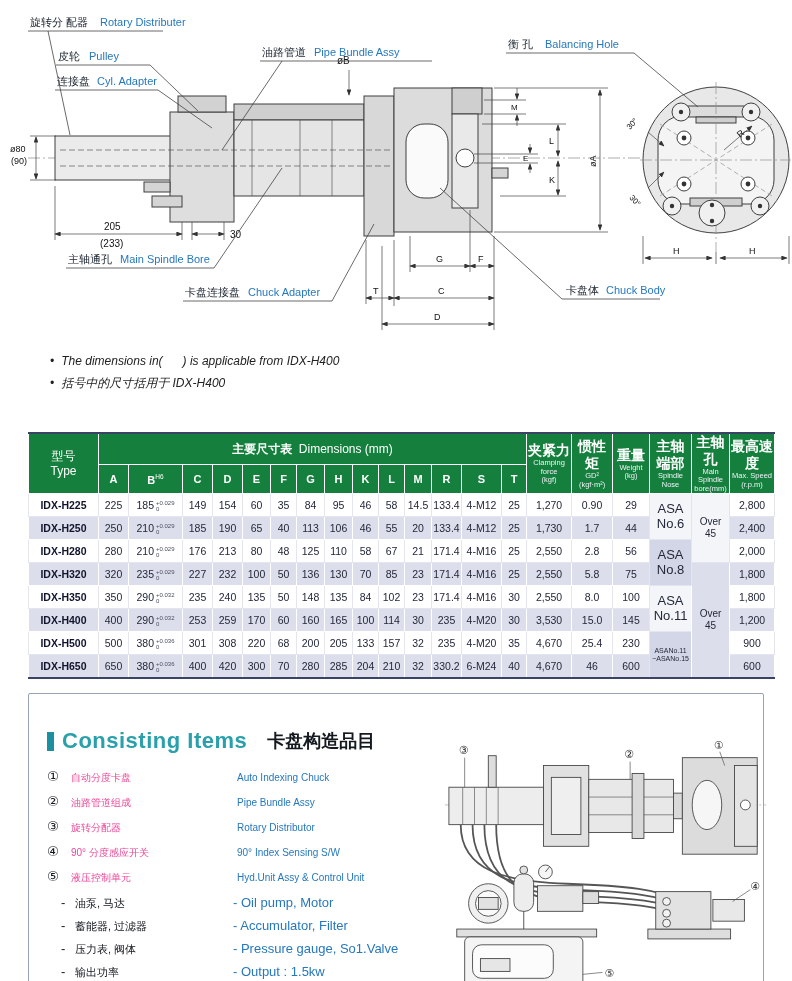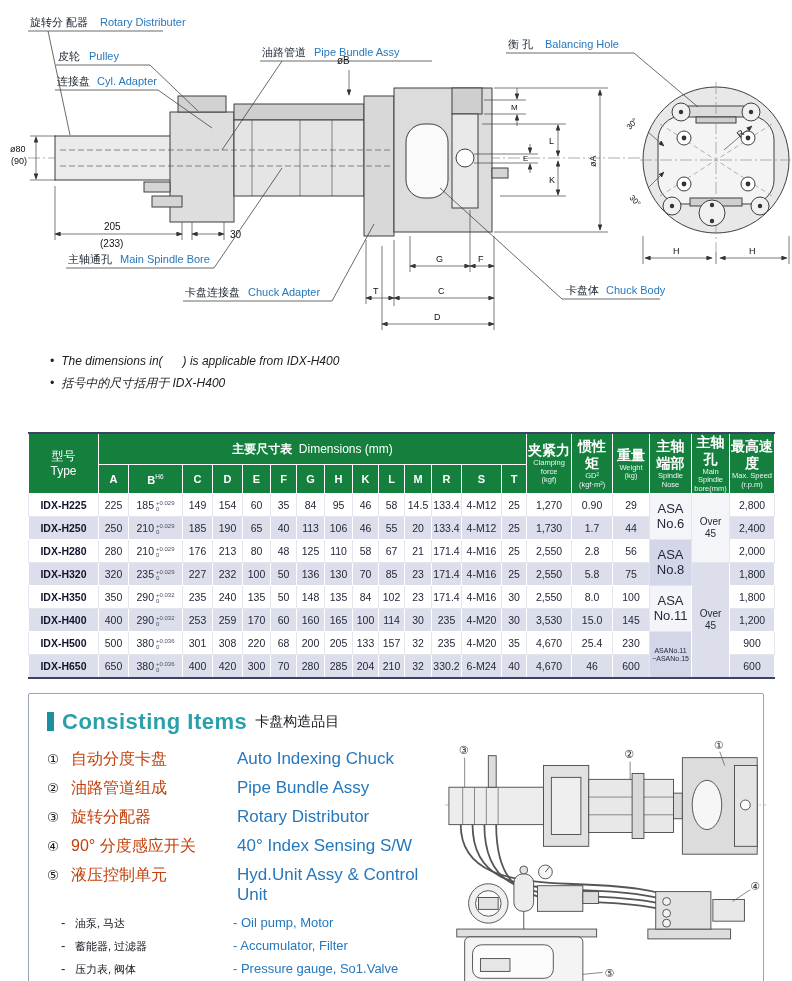--- a/index.html
+++ b/index.html
@@ -35,26 +35,26 @@
   tbody td.nose-cell.small{font-size:7px;}
   tbody td.bore-cell{font-size:10px;line-height:1.2;}
   .tol{display:inline-flex;flex-direction:column;line-height:1.05;font-size:6px;color:#4a4f63;margin-left:2px;vertical-align:middle;text-align:left;}
   
   .consisting-box{margin:14px 28px 0;height:344px;border:1px solid #9aa3b5;border-radius:2px;
     padding:14px 10px 6px 18px;display:flex;box-sizing:border-box;align-items:center;}
   .c-left{width:392px;flex:none;}
   .c-title-row{display:flex;align-items:center;gap:8px;}
   .c-bar{width:7px;height:19px;background:#1d8fa0;}
   .c-title-en{font-size:22px;font-weight:bold;color:#2aa0ab;letter-spacing:.5px;}
-  .c-title-cn{font-size:14px;font-weight:normal;color:#14181f;}
+  .c-title-cn{font-size:18px;font-weight:bold;color:#14181f;margin-left:12px;}
   .c-items{margin-top:14px;}
   .c-item{display:grid;grid-template-columns:24px 166px auto;align-items:baseline;margin-bottom:8px;}
   .c-item .num{font-size:13.5px;color:#14181f;}
-  .c-item .cn{font-size:16px;color:#c2410c;}
-  .c-item .en{font-size:17px;color:#2678bd;}
+  .c-item .cn{font-size:10px;color:#ec4899;}
+  .c-item .en{font-size:10px;color:#2678bd;}
   .c-subitems{margin:10px 0 0 14px;}
   .c-sub{display:grid;grid-template-columns:14px 158px auto;align-items:baseline;margin-bottom:7px;}
   .c-sub .dash{font-size:13px;color:#14181f;}
   .c-sub .cn{font-size:11px;color:#14181f;}
   .c-sub .en{font-size:13px;color:#2678bd;}
   .c-right{flex:1;position:relative;}
 </style>
 </head>
 <body>
 
@@ -552,21 +552,21 @@
           <span class="en">Pipe Bundle Assy</span>
         </div>
         <div class="c-item">
           <span class="num">③</span>
           <span class="cn">旋转分配器</span>
           <span class="en">Rotary Distributor</span>
         </div>
         <div class="c-item">
           <span class="num">④</span>
           <span class="cn">90° 分度感应开关</span>
-          <span class="en">40° Index Sensing S/W</span>
+          <span class="en">90° Index Sensing S/W</span>
         </div>
         <div class="c-item">
           <span class="num">⑤</span>
           <span class="cn">液压控制单元</span>
           <span class="en">Hyd.Unit Assy &amp; Control Unit</span>
         </div>
       </div>
     <div class="c-subitems" id="c-subitems">
         <div class="c-sub">
           <span class="dash">-</span>

